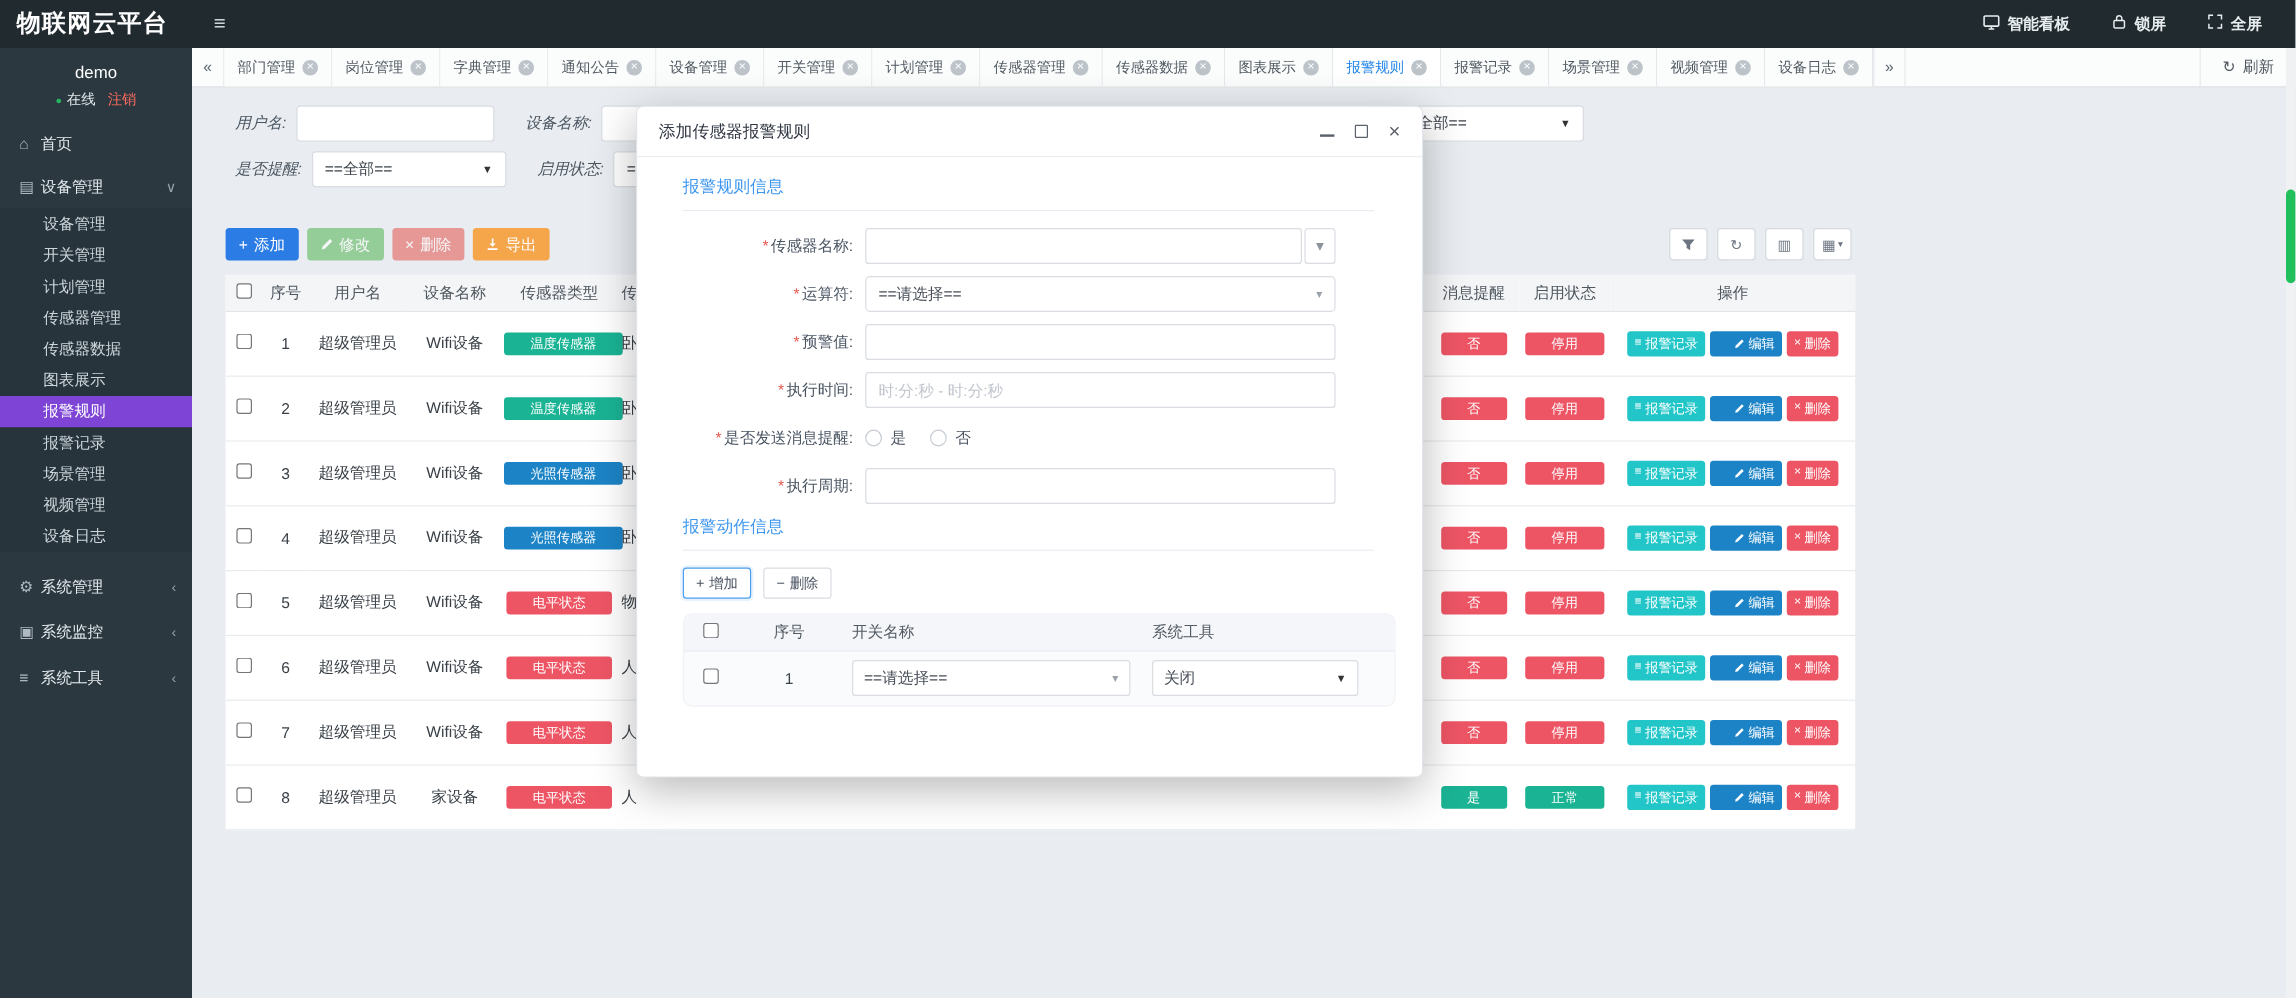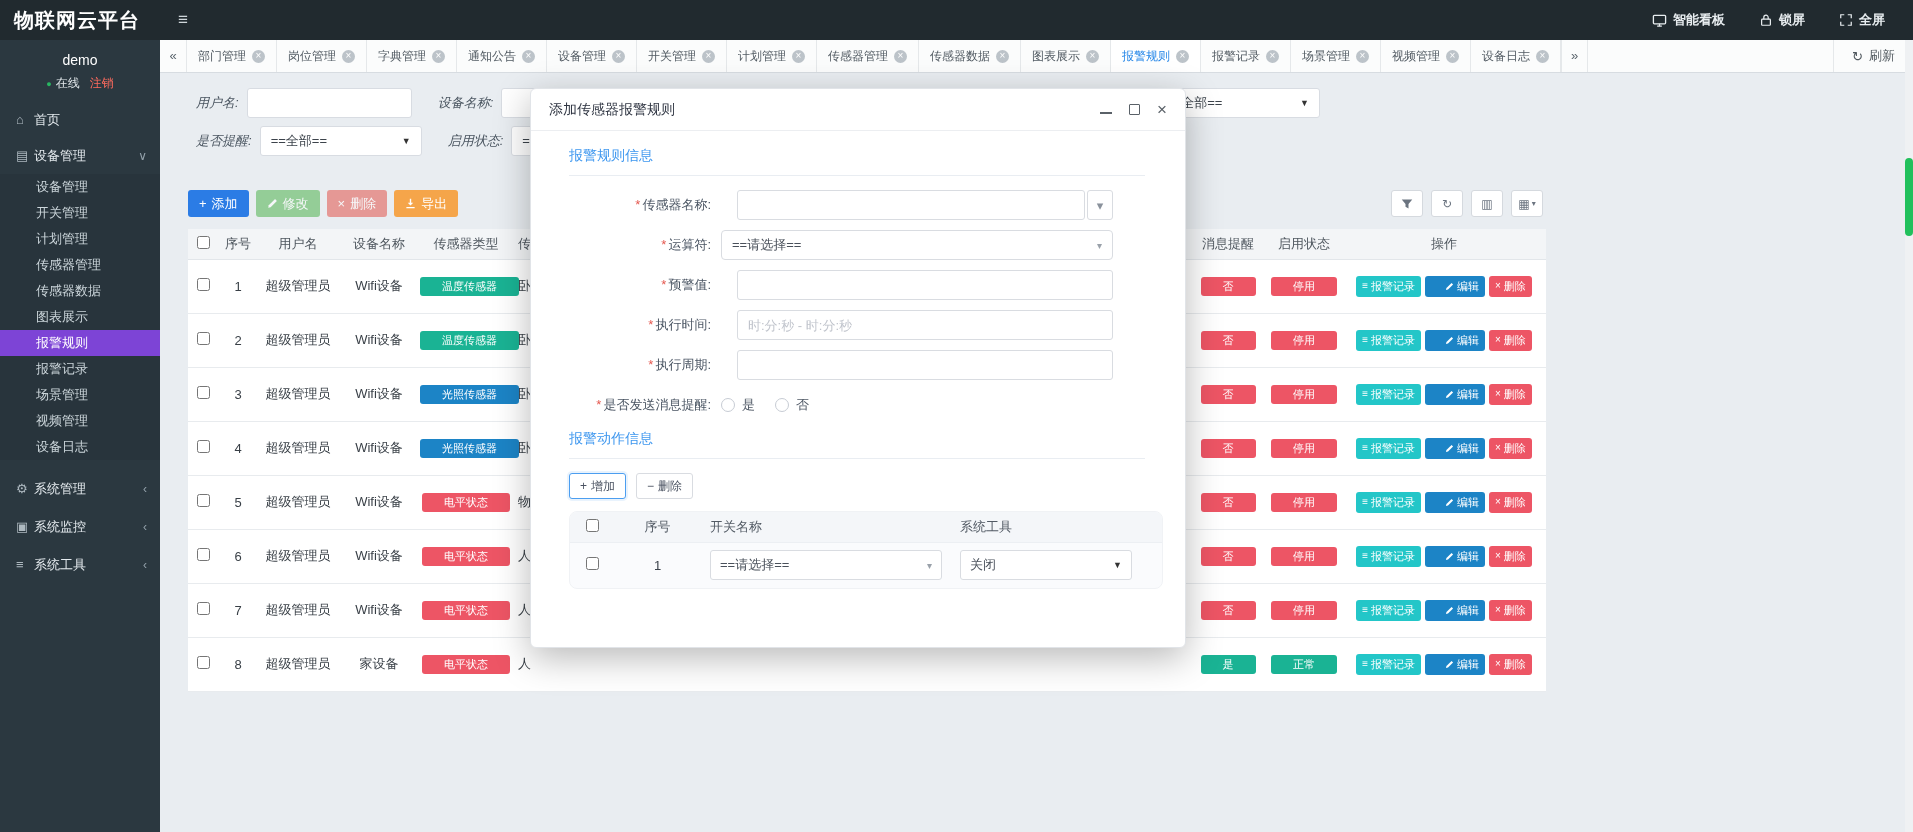--- a/index.html
+++ b/index.html
@@ -8,21 +8,21 @@
     font-family:"Liberation Sans","DejaVu Sans",sans-serif;
     font-size:13px; background:#e9edf1; position:relative; color:#333;
   }
   
   .header { position:absolute; top:0; left:0; right:0; height:40px; background:#212a2f;
     color:#fff; display:flex; align-items:center; z-index:60; }
   .logo { width:160px; height:40px; line-height:40px; padding-left:14px; font-size:20px;
     font-weight:bold; letter-spacing:1px; white-space:nowrap; overflow:hidden; }
   .hamburger { width:46px; text-align:center; font-size:17px; color:#cfd6da; cursor:pointer; }
   .header-right { margin-left:auto; display:flex; gap:34px; padding-right:28px; font-size:13px; color:#e8edf0; }
-  .hmenu { display:flex; align-items:center; gap:6px; cursor:pointer; font-weight:bold; }
+  .hmenu { display:flex; align-items:flex-start; gap:6px; cursor:pointer; font-weight:bold; }
   .hmenu svg { stroke:#e8edf0; fill:none; stroke-width:1.4; }
   
   .sidebar { position:absolute; top:40px; left:0; bottom:0; width:160px; background:#2b3840; z-index:50; }
   .user-panel { text-align:center; padding:12px 0 10px; }
   .user-name { color:#fff; font-size:14px; margin-bottom:7px;text-align:center; }
   .user-status { font-size:12px; color:#e3e9ec; }
   .user-status .dot { color:#28b661; font-size:9px; margin-right:4px; }
   .logout { color:#ff6b5e; margin-left:10px; cursor:pointer; }
   .menu-item { height:36px; line-height:36px; padding-left:16px; color:#e4eaee; font-size:13px;
     cursor:pointer; position:relative; white-space:nowrap; }
@@ -105,21 +105,21 @@
   .mc.max { width:11px; height:11px; border:1.5px solid #5a6168; border-radius:1px; }
   .mc.close { font-size:17px; line-height:1; color:#5a6168; }
   .modal-body { padding:16px 40px 0 38px; }
   .section-title { font-size:14px; color:#3e97ef; padding-bottom:10px; margin-bottom:14px;
     border-bottom:1px solid #e9edf2; }
   .form-row { display:flex; align-items:center; height:30px; margin-bottom:10px; }
   .form-row label { width:152px; text-align:right; padding-right:10px; color:#4a5563; font-size:13px; white-space:nowrap; }
   .req { color:#e5584f; margin-right:2px; }
   .ctrl { width:392px; display:flex; align-items:center; }
   .m-input { flex:1; height:30px; border:1px solid #d9dce1; border-radius:3px; padding:0 10px;
-    font-size:13px; color:#333; outline:none; background:#fff;margin-left:16px; }
+    font-size:13px; color:#333; outline:none; background:#fff; }
   .m-input::placeholder { color:#c0c4cc; }
   .combo-btn { width:26px; height:30px; margin-left:2px; border:1px solid #d9dce1; border-radius:3px;
     display:inline-flex; align-items:center; justify-content:center; color:#8a929c; cursor:pointer; background:#fff; }
   .m-select { width:392px; height:30px; border:1px solid #d9dce1; border-radius:4px; background:#fff;
     display:flex; align-items:center; justify-content:space-between; padding:0 10px; color:#49505a; cursor:pointer; }
   .caret { color:#9aa1aa; font-size:10px; }
   .radio-group { display:flex; align-items:center; }
   .radio { display:inline-flex; align-items:center; margin-right:20px; cursor:pointer; color:#4f5865; }
   .rdot { width:14px; height:14px; border:1px solid #c7ccd4; border-radius:50%; background:#fff; margin-right:7px; }
   .mini-btns { margin:14px 0 12px; display:flex; gap:10px; }
@@ -704,38 +704,38 @@
     </div>
 
     <div class="form-row">
       <label><span class="req">*</span><span>执行时间:</span></label>
       <div class="ctrl">
           <input class="m-input" placeholder="时:分:秒 - 时:分:秒" style="">
         </div>
     </div>
 
     <div class="form-row">
-      <label><span class="req">*</span><span>执行周期:</span></label>
-      <div class="ctrl">
-          <input class="m-input" style="">
-        </div>
-    </div>
-
-    <div class="form-row">
       <label><span class="req">*</span><span>是否发送消息提醒:</span></label>
       <div class="radio-group">
         <span class="radio">
             <span class="rdot"></span>
             <span>是</span>
           </span>
         <span class="radio">
             <span class="rdot"></span>
             <span>否</span>
           </span>
       </div>
+    </div>
+
+    <div class="form-row">
+      <label><span class="req">*</span><span>执行周期:</span></label>
+      <div class="ctrl">
+          <input class="m-input" style="">
+        </div>
     </div>
 
 
     <div class="section-title" style="margin-top:6px;">报警动作信息</div>
 
     <div class="mini-btns">
       <button class="mini primary-outline">
           <span>+</span>
           <span>增加</span>
         </button>

